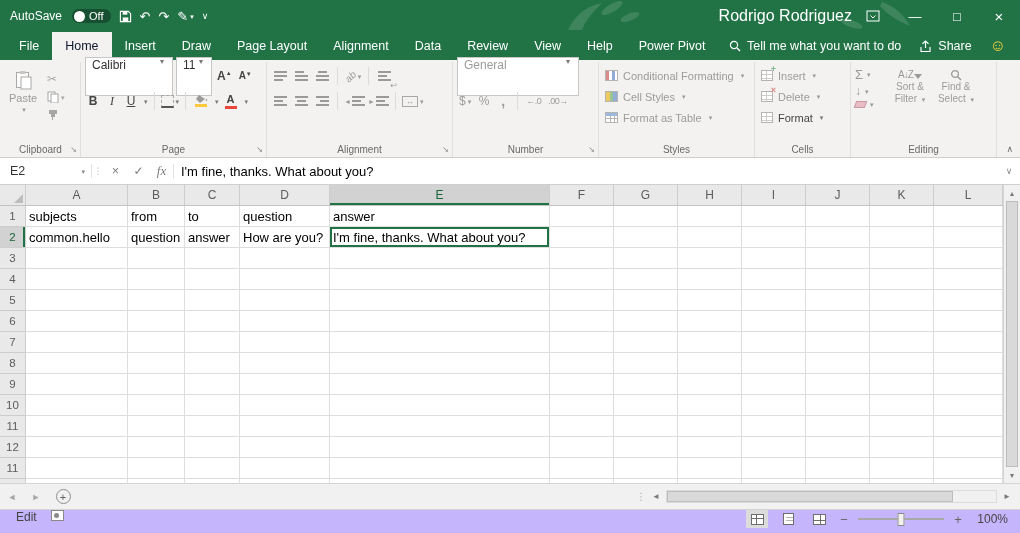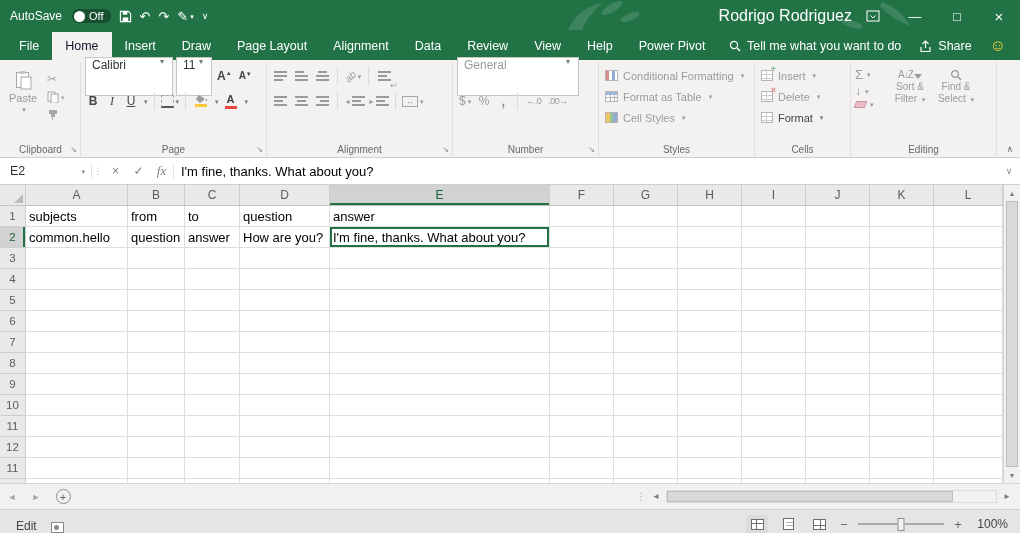--- a/index.html
+++ b/index.html
@@ -143,21 +143,21 @@
   .addsheet{width:30px;display:flex;align-items:center;justify-content:center}
   .circ{width:15px;height:15px;border:1px solid #8f8f8f;border-radius:50%;display:flex;align-items:center;justify-content:center;font-size:11px;color:#616161;line-height:0}
   .sspacer{flex:1}
   .sdots{width:14px;display:flex;align-items:center;justify-content:center;color:#adadad;font-size:10px}
   .hscroll{width:372px;display:flex;align-items:center;gap:2px;padding-right:5px}
   .harrow{width:16px;text-align:center;color:#7a7a7a;font-size:8px}
   .htrack{flex:1;height:13px;background:#f1f1f1;border:1px solid #dcdcdc;display:flex}
   .hthumb{width:87%;height:100%;background:#d9d9d9;border:1px solid #bdbdbd}
 
   
-  .statusbar{flex:0 0 24px;background:#e5e5e5;border-top:1px solid #d4d4d4;display:flex;align-items:flex-end;font-size:12px;color:#444}
+  .statusbar{flex:0 0 24px;background:#c4b5fd;border-top:1px solid #d4d4d4;display:flex;align-items:flex-start;font-size:12px;color:#444}
   .smode{padding-left:16px}
   .macro{margin-left:14px;width:13px;height:11px;border:1px solid #8a8a8a;background:#fdfdfd;position:relative}
   .macro::after{content:"";position:absolute;left:2px;bottom:2px;width:5px;height:5px;border-radius:50%;background:#8a8a8a}
   .sb-right{margin-left:auto;display:flex;align-items:center;gap:9px;padding-right:12px}
   .viewbtn{width:22px;height:18px;display:flex;align-items:center;justify-content:center}
   .viewbtn.active{background:#dcdcdc}
   .ic-normal{width:13px;height:11px;border:1px solid #6d6d6d;background:
     linear-gradient(#6d6d6d,#6d6d6d) 0 3px/13px 1px no-repeat,
     linear-gradient(#6d6d6d,#6d6d6d) 4px 0/1px 11px no-repeat,#fff}
   .ic-pl{width:11px;height:12px;border:1px solid #6d6d6d;background:
@@ -411,27 +411,27 @@
 
     <div class="rgroup g-styles">
       <div class="rg-body">
         <div class="fcol" style="gap:0">
           <div class="srow dis">
               <span class="ic-cf"></span>
               <span>Conditional Formatting</span>
               <span class="caret">▾</span>
             </div>
           <div class="srow dis">
+              <span class="ic-cs"></span>
+              <span>Cell Styles</span>
+              <span class="caret">▾</span>
+            </div>
+          <div class="srow dis">
               <span class="ic-ft"></span>
               <span>Format as Table</span>
-              <span class="caret">▾</span>
-            </div>
-          <div class="srow dis">
-              <span class="ic-cs"></span>
-              <span>Cell Styles</span>
               <span class="caret">▾</span>
             </div>
         </div>
       </div>
       <div class="rg-label">Styles</div>
     </div>
 
     <div class="rgroup g-cells">
       <div class="rg-body">
         <div class="fcol" style="gap:0">

